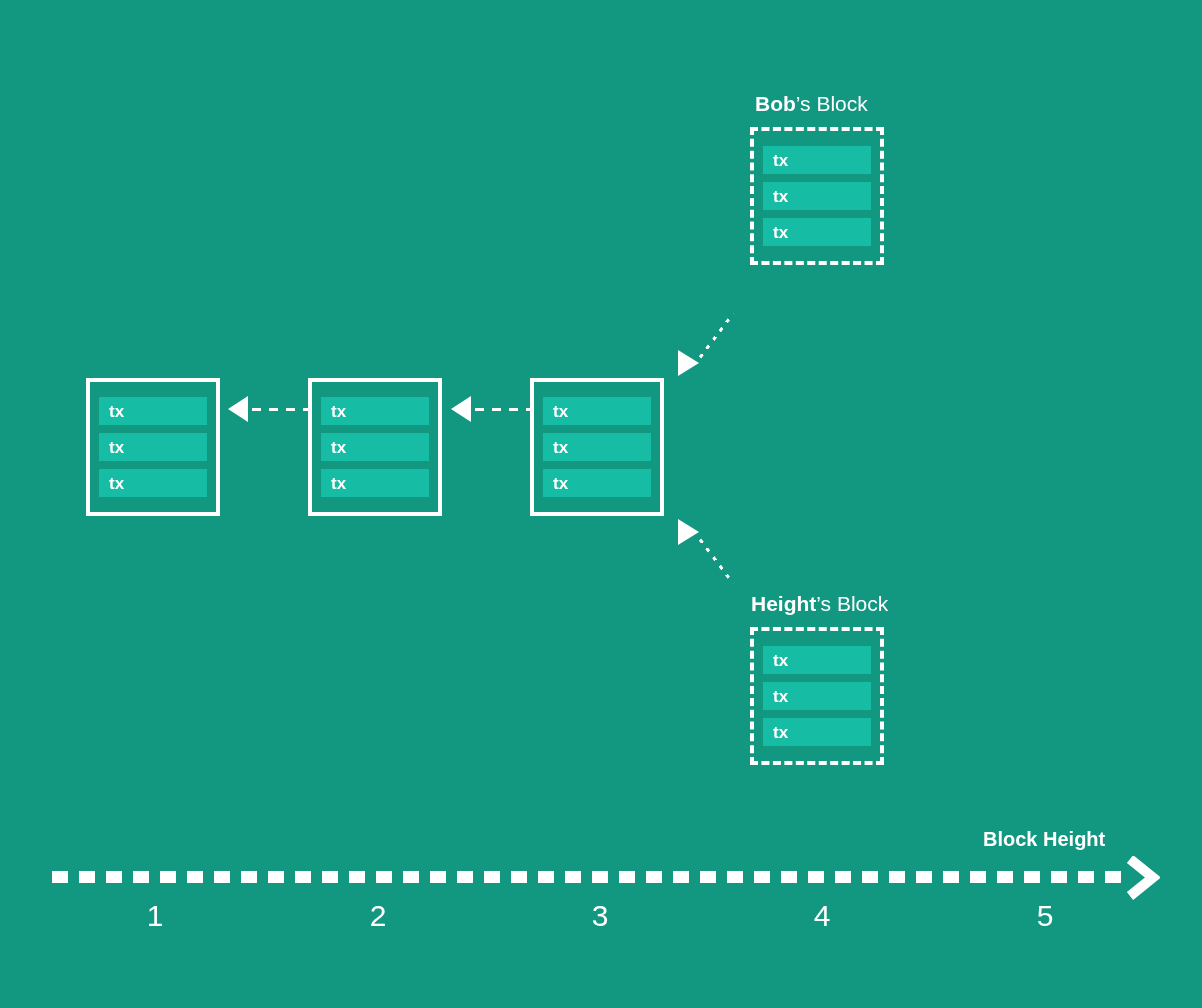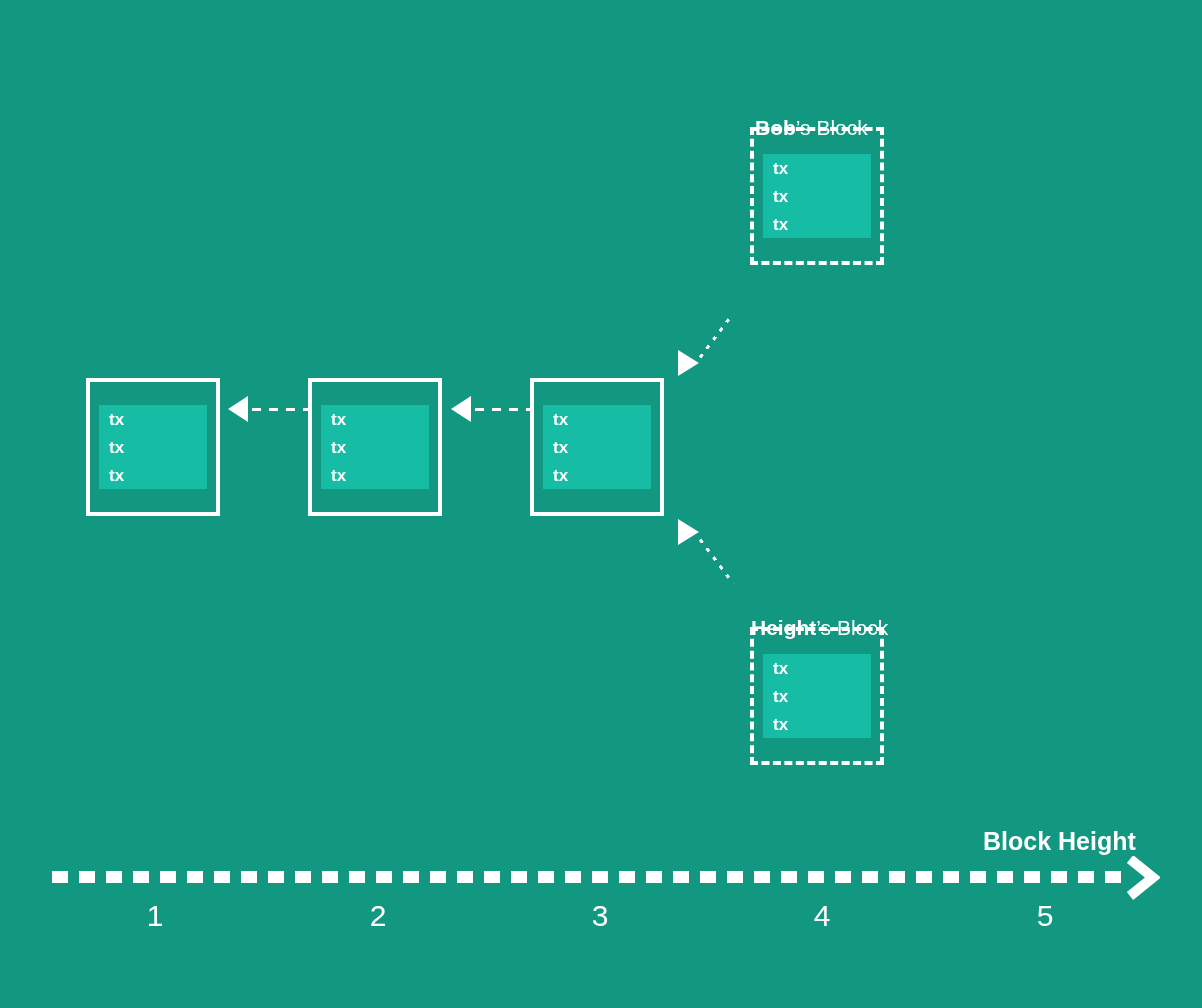--- a/index.html
+++ b/index.html
@@ -19,21 +19,21 @@
     overflow: hidden;
   }
 
   
   .block {
     position: absolute;
     box-sizing: border-box;
     display: flex;
     flex-direction: column;
     justify-content: center;
-    gap: 0;
+    gap: 8px;
     padding: 9px 9px;
   }
   .block.solid {
     border: 4px solid #ffffff;
   }
   .block.dashed {
     border: 4px dashed #ffffff;
   }
   .txbar {
     height: 28px;
@@ -51,21 +51,20 @@
     letter-spacing: 0.2px;
   }
 
   
   .owner-label {
     position: absolute;
     color: #ffffff;
     font-size: 21px;
     white-space: nowrap;
     line-height: 1;
-    margin-top: 24px;
   }
   .owner-label .nm { font-weight: bold; }
   .owner-label .sfx { font-weight: normal; }
 
   
   .link {
     position: absolute;
     height: 26px;
     display: flex;
     align-items: center;
@@ -115,21 +114,21 @@
       to right,
       #ffffff 0px, #ffffff 16px,
       transparent 16px, transparent 27px);
   }
   .axis-head {
     position: absolute;
   }
   .axis-title {
     position: absolute;
     color: #ffffff;
-    font-size: 25px;
+    font-size: 20px;
     font-weight: bold;
     white-space: nowrap;
     line-height: 1;
   }
   .tick-label {
     position: absolute;
     color: #ffffff;
     font-size: 30px;
     font-weight: normal;
     line-height: 1;

